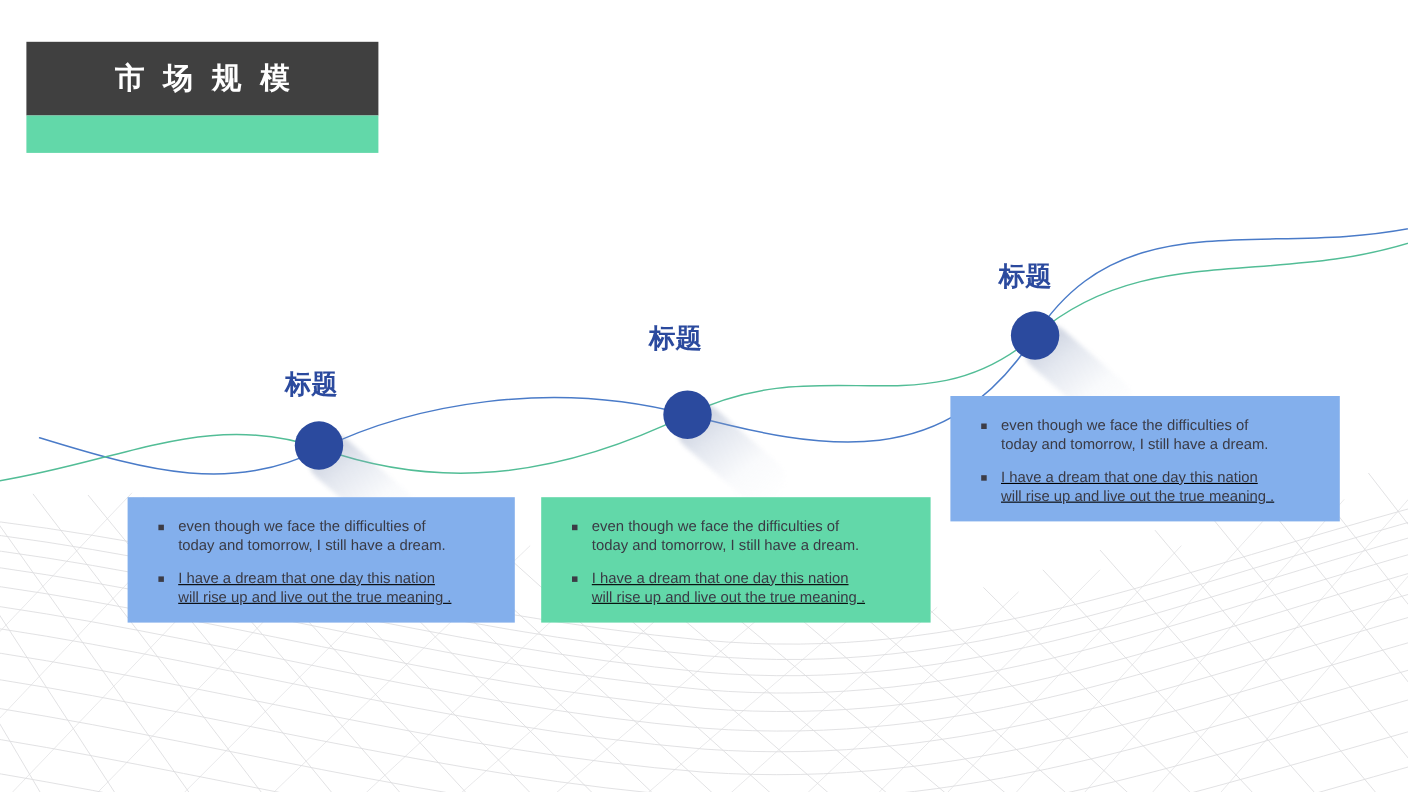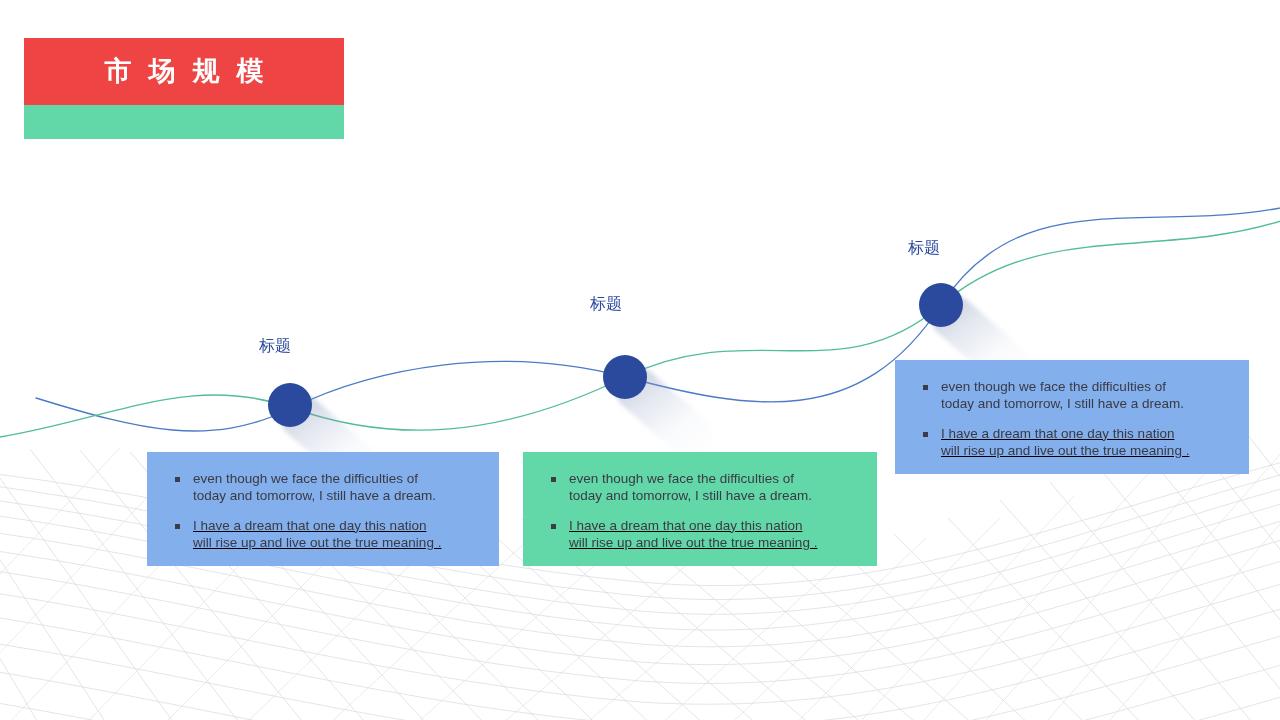--- a/index.html
+++ b/index.html
@@ -44,21 +44,21 @@
   
   #title-block {
     position: absolute;
     left: 24px;
     top: 38px;
     width: 320px;
   }
   #title-bar {
     width: 320px;
     height: 67px;
-    background: #ef4444;
+    background: #404040;
     display: flex;
     align-items: center;
     justify-content: center;
   }
   #title-text {
     color: #ffffff;
     font-size: 27px;
     font-weight: bold;
     letter-spacing: 17px;
     text-indent: 17px;
@@ -94,32 +94,31 @@
     left: 0;
     top: 0;
     width: 44px;
     height: 44px;
     border-radius: 50%;
     background: #2B4A9E;
   }
   .node-label {
     position: absolute;
     color: #2B4A9E;
-    font-size: 16px;
-    font-weight: normal;
+    font-size: 24px;
+    font-weight: bold;
     line-height: 1;
     white-space: nowrap;
   }
 
   
   .content-box {
     position: absolute;
     box-sizing: border-box;
     padding: 18px 26px 10px 28px;
-    margin-left: 31px;
   }
   .box-blue { background: #83AFEC; }
   .box-green { background: #62D8A9; }
 
   .bullet-row {
     display: flex;
     align-items: flex-start;
     margin-bottom: 12px;
   }
   .bullet-row:last-child { margin-bottom: 0; text-decoration: underline; }

